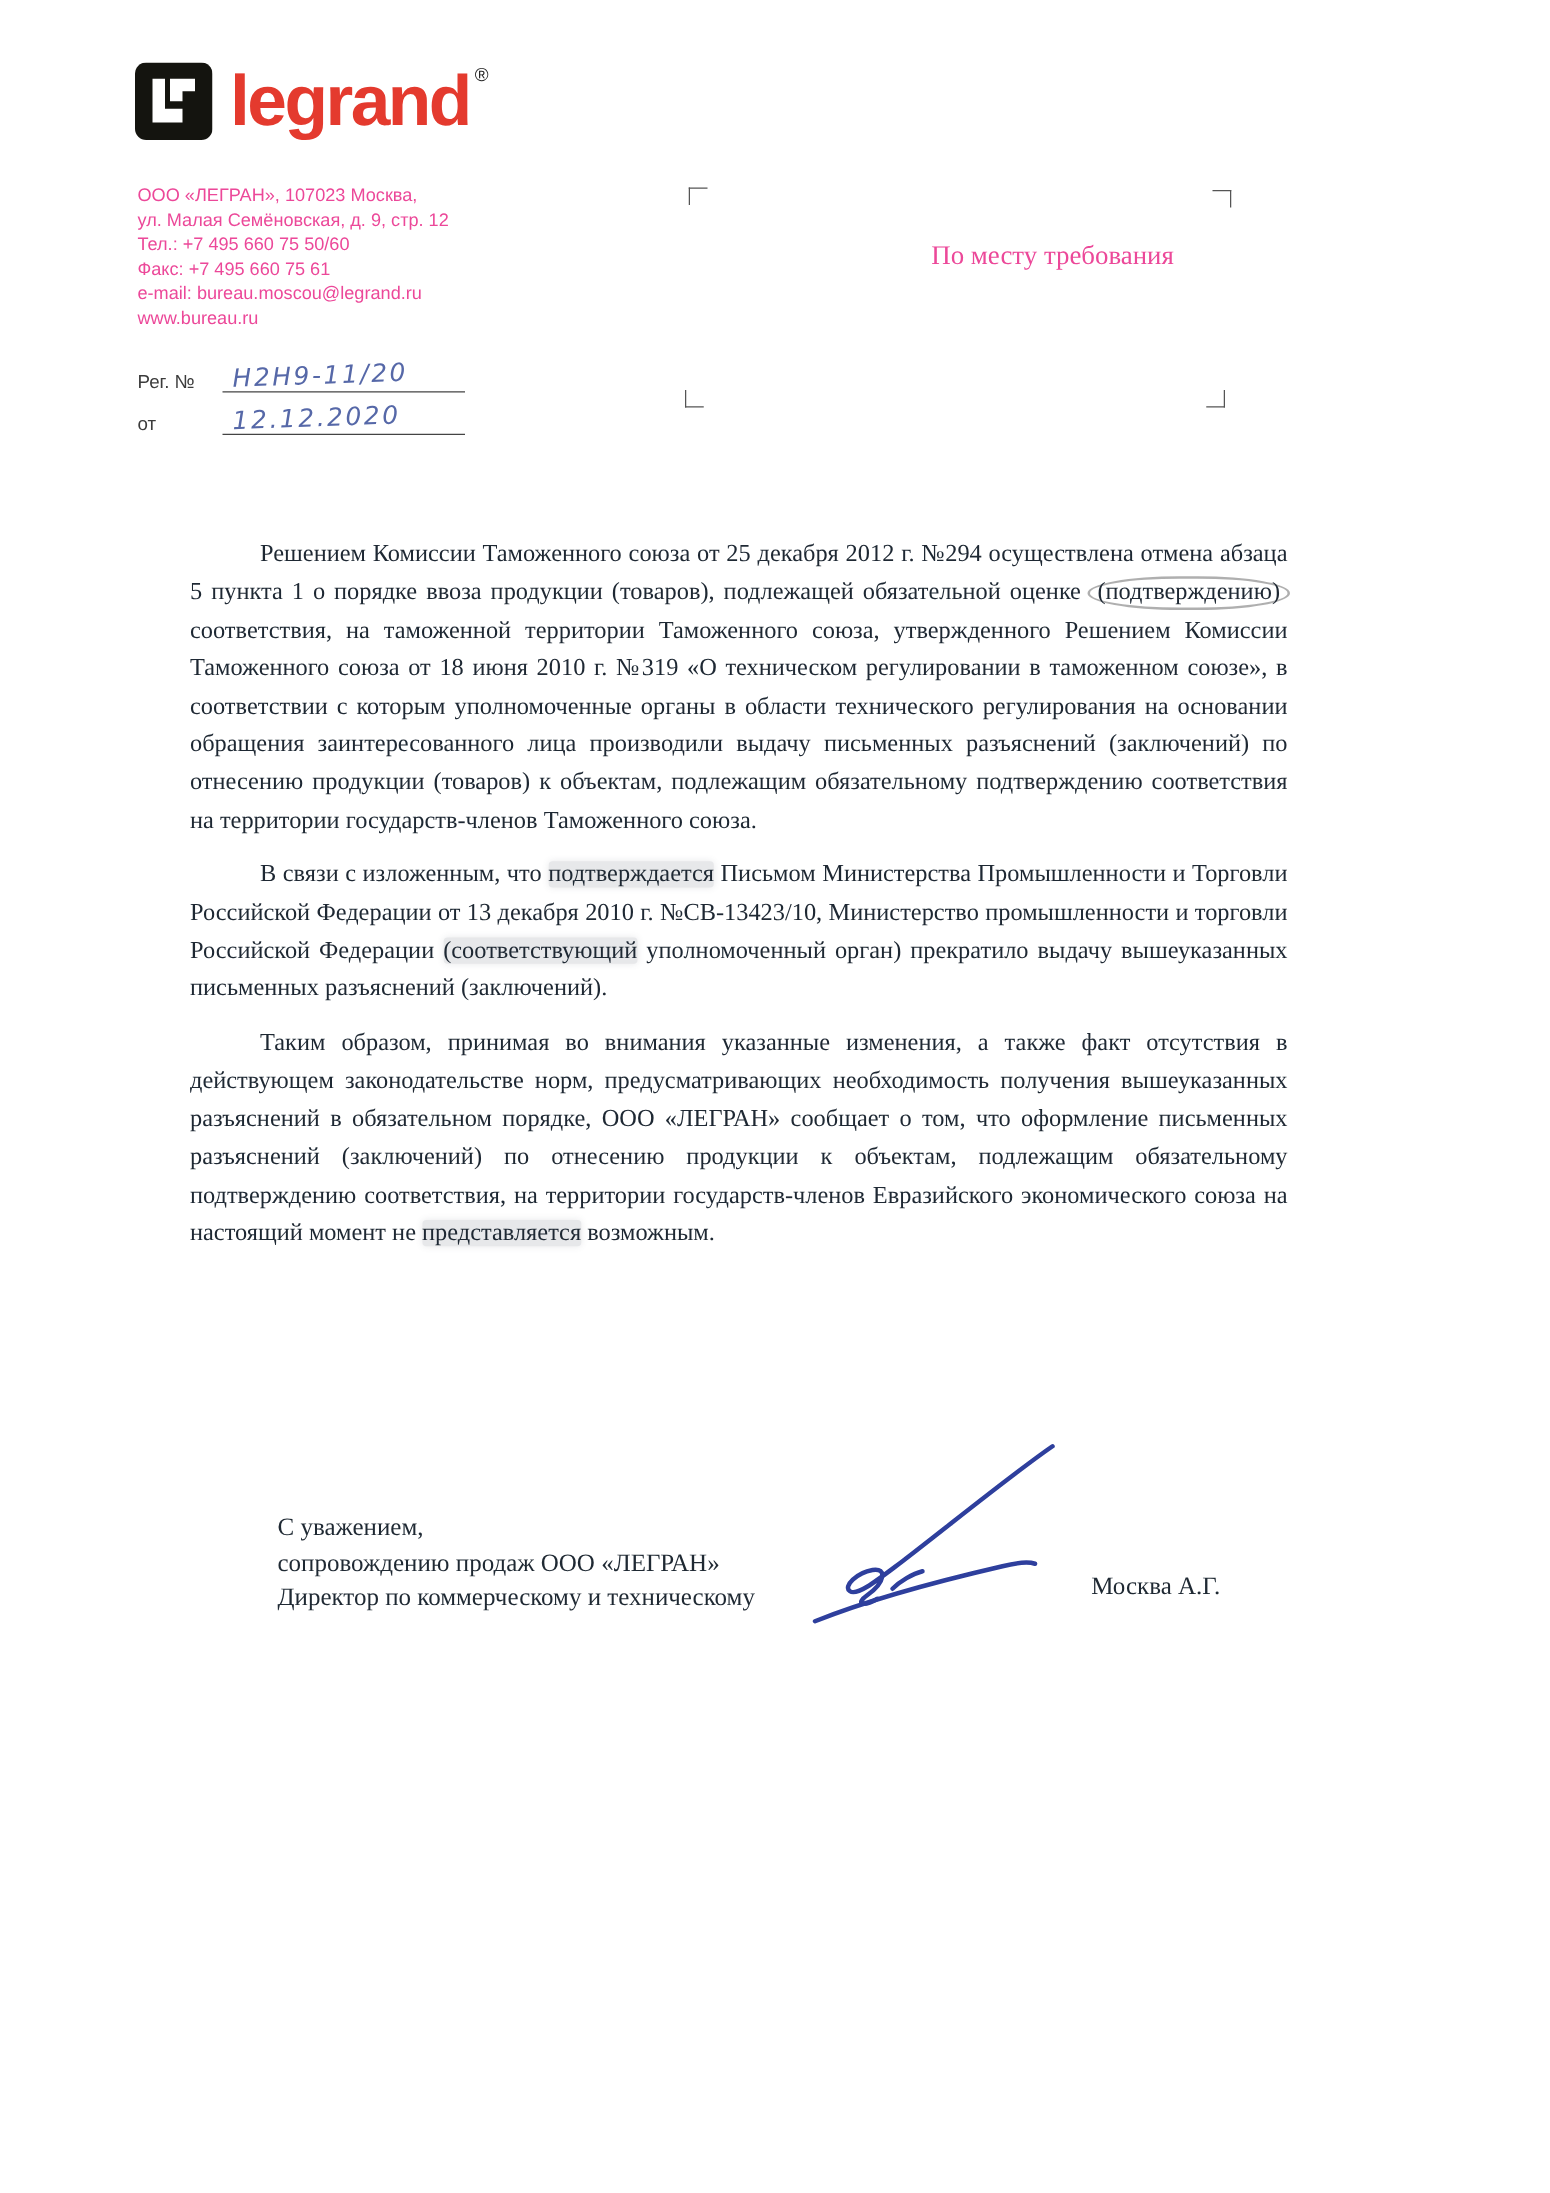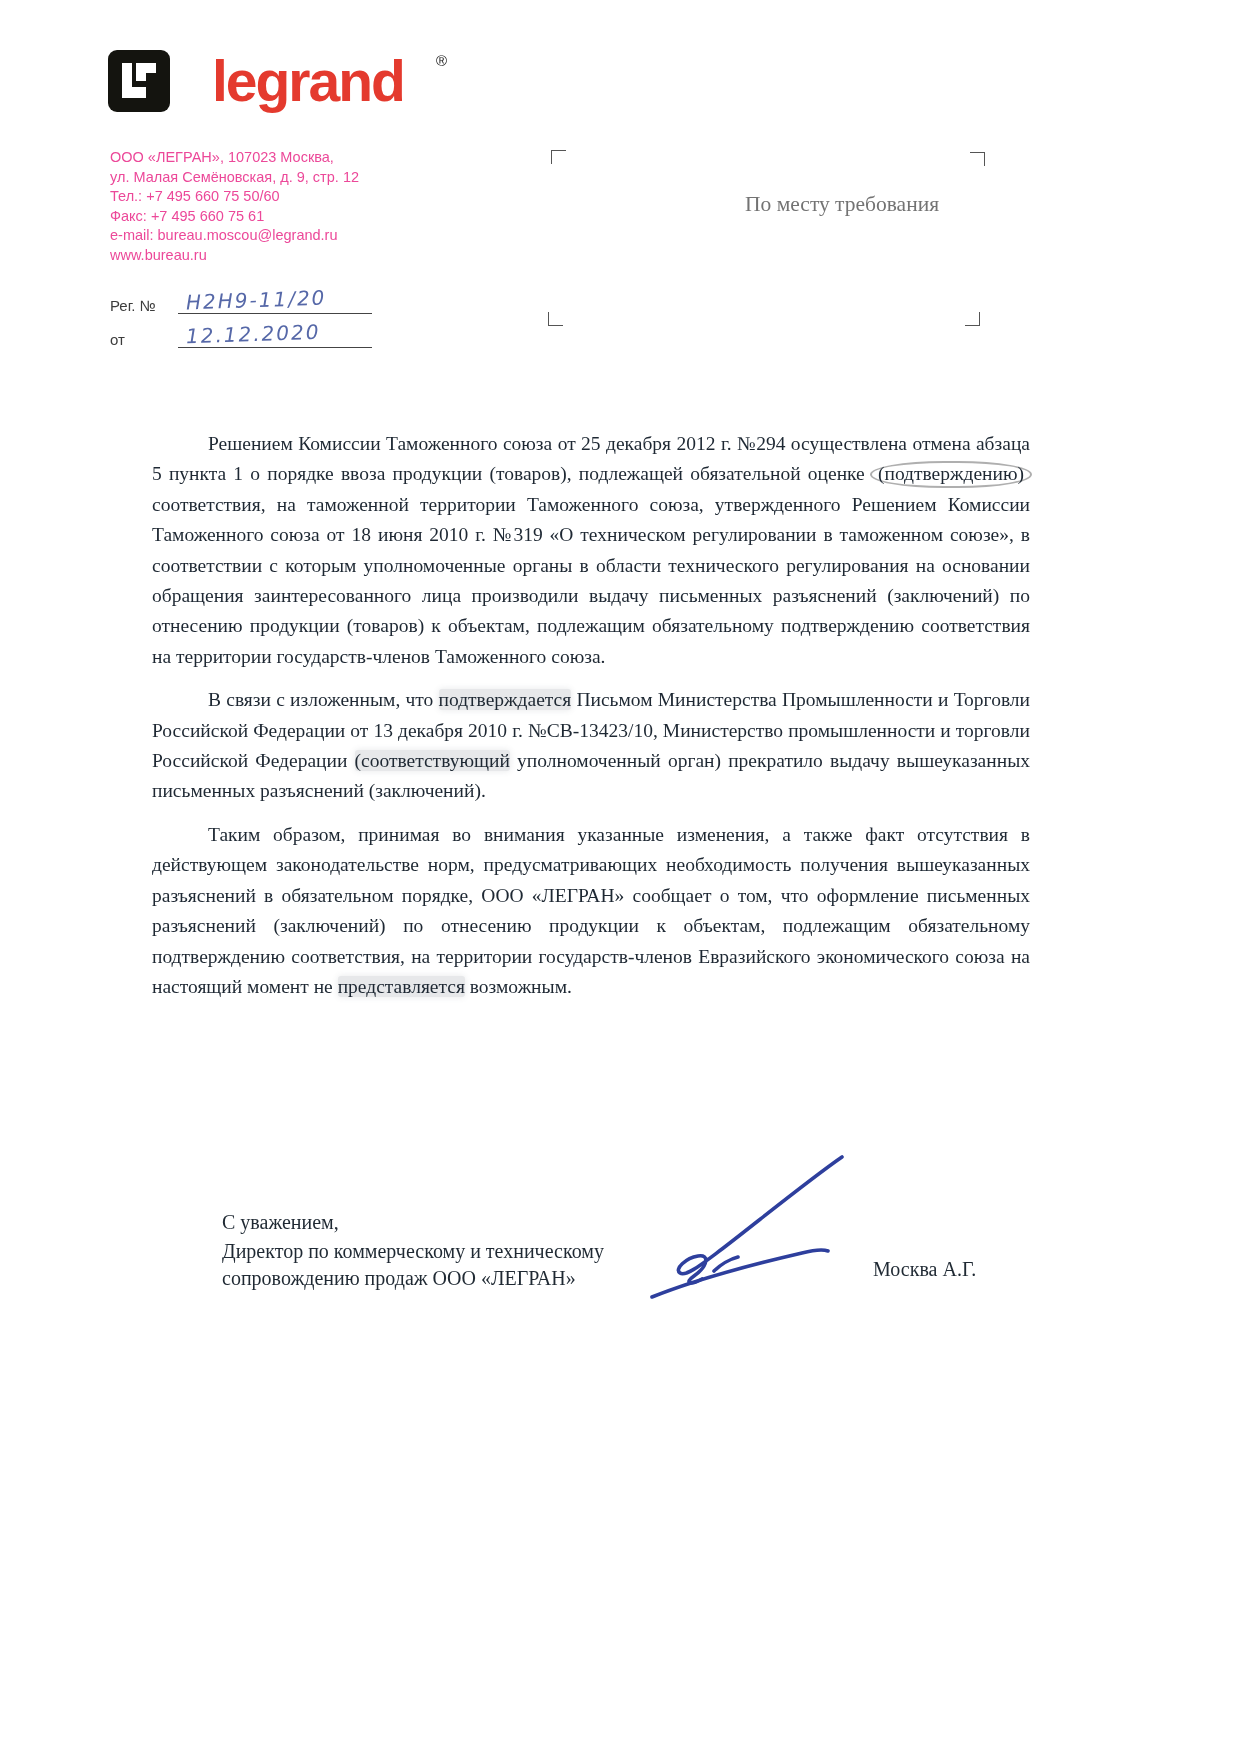--- a/index.html
+++ b/index.html
@@ -6,21 +6,21 @@
   .page{
     position:relative;
     width:1240px;height:1754px;
     background:#ffffff;
     font-family:"Liberation Serif", serif;
     color:#1f2933;
     overflow:hidden;
   }
 
   
-  .logo-row{position:absolute;left:108px;top:50px;display:flex;align-items:flex-start;gap:28px;}
+  .logo-row{position:absolute;left:108px;top:50px;display:flex;align-items:flex-start;}
   .logo-mark{width:62px;height:62px;margin-right:14px;}
   .logo-text{
     font-family:"Liberation Sans", sans-serif;
     font-weight:bold;font-size:57px;line-height:62px;
     letter-spacing:-2px;color:#e43a2e;
   }
   .reg-mark{
     font-family:"Liberation Sans", sans-serif;
     font-size:15px;color:#222;margin-left:4px;margin-top:2px;
   }
@@ -46,21 +46,21 @@
   .hand{
     font-family:"DejaVu Sans", sans-serif;
     font-style:italic;font-size:20px;letter-spacing:2px;
     color:#5668a8;display:inline-block;transform:rotate(-2deg);
     white-space:nowrap;
   }
 
   .recipient{
     position:absolute;left:745px;top:192px;
     font-family:"Liberation Serif", serif;
-    font-size:21.5px;color:#737373;
+    font-size:21.5px;color:#ec4899;
   }
 
   
   .frame-corner{position:absolute;width:14px;height:13px;}
   .frame-corner.tl{left:551px;top:150px;border-left:1.5px solid #555;border-top:1.5px solid #555;}
   .frame-corner.tr{left:970px;top:152px;border-right:1.5px solid #555;border-top:1.5px solid #555;}
   .frame-corner.bl{left:548px;top:312px;border-left:1.5px solid #555;border-bottom:1.5px solid #555;}
   .frame-corner.br{left:965px;top:312px;border-right:1.5px solid #555;border-bottom:1.5px solid #555;}
 
   
@@ -135,22 +135,22 @@
     <p class="para"><span>Решением Комиссии Таможенного союза от 25 декабря 2012 г. №294 осуществлена отмена абзаца 5 пункта 1 о порядке ввоза продукции (товаров), подлежащей обязательной оценке </span><span class="circled">(подтверждению)</span><span> соответствия, на таможенной территории Таможенного союза, утвержденного Решением Комиссии Таможенного союза от 18 июня 2010 г. №319 «О техническом регулировании в таможенном союзе», в соответствии с которым уполномоченные органы в области технического регулирования на основании обращения заинтересованного лица производили выдачу письменных разъяснений (заключений) по отнесению продукции (товаров) к объектам, подлежащим обязательному подтверждению соответствия на территории государств-членов Таможенного союза.</span></p>
 
     <p class="para"><span>В связи с изложенным, что </span><span class="smudge">подтверждается</span><span> Письмом Министерства Промышленности и Торговли Российской Федерации от 13 декабря 2010 г. №СВ-13423/10, Министерство промышленности и торговли Российской Федерации </span><span class="smudge">(соответствующий</span><span> уполномоченный орган) прекратило выдачу вышеуказанных письменных разъяснений (заключений).</span></p>
 
     <p class="para"><span>Таким образом, принимая во внимания указанные изменения, а также факт отсутствия в действующем законодательстве норм, предусматривающих необходимость получения вышеуказанных разъяснений в обязательном порядке, ООО «ЛЕГРАН» сообщает о том, что оформление письменных разъяснений (заключений) по отнесению продукции к объектам, подлежащим обязательному подтверждению соответствия, на территории государств-членов Евразийского экономического союза на настоящий момент не </span><span class="smudge">представляется</span><span> возможным.</span></p>
   </div>
 
   <div class="salutation">С уважением,</div>
 
   <div class="position-lines">
+    <div>сопровождению продаж ООО «ЛЕГРАН»</div>
     <div>Директор по коммерческому и техническому</div>
-    <div>сопровождению продаж ООО «ЛЕГРАН»</div>
   </div>
 
   <svg class="signature-svg" viewBox="0 0 250 165" xmlns="http://www.w3.org/2000/svg">
     <g fill="none" stroke="#2e3f9d" stroke-width="3.6" stroke-linecap="round" stroke-linejoin="round">
       <path d="M212 12 C180 34 126 78 92 104 C72 119 56 132 50 128 C44 124 56 113 68 111 C80 109 78 121 64 131 C54 138 60 141 72 134"></path>
       <path d="M22 152 C62 136 120 120 172 108 C184 105 192 104 198 106"></path>
       <path d="M84 126 C90 120 100 114 108 112"></path>
     </g>
   </svg>
 

